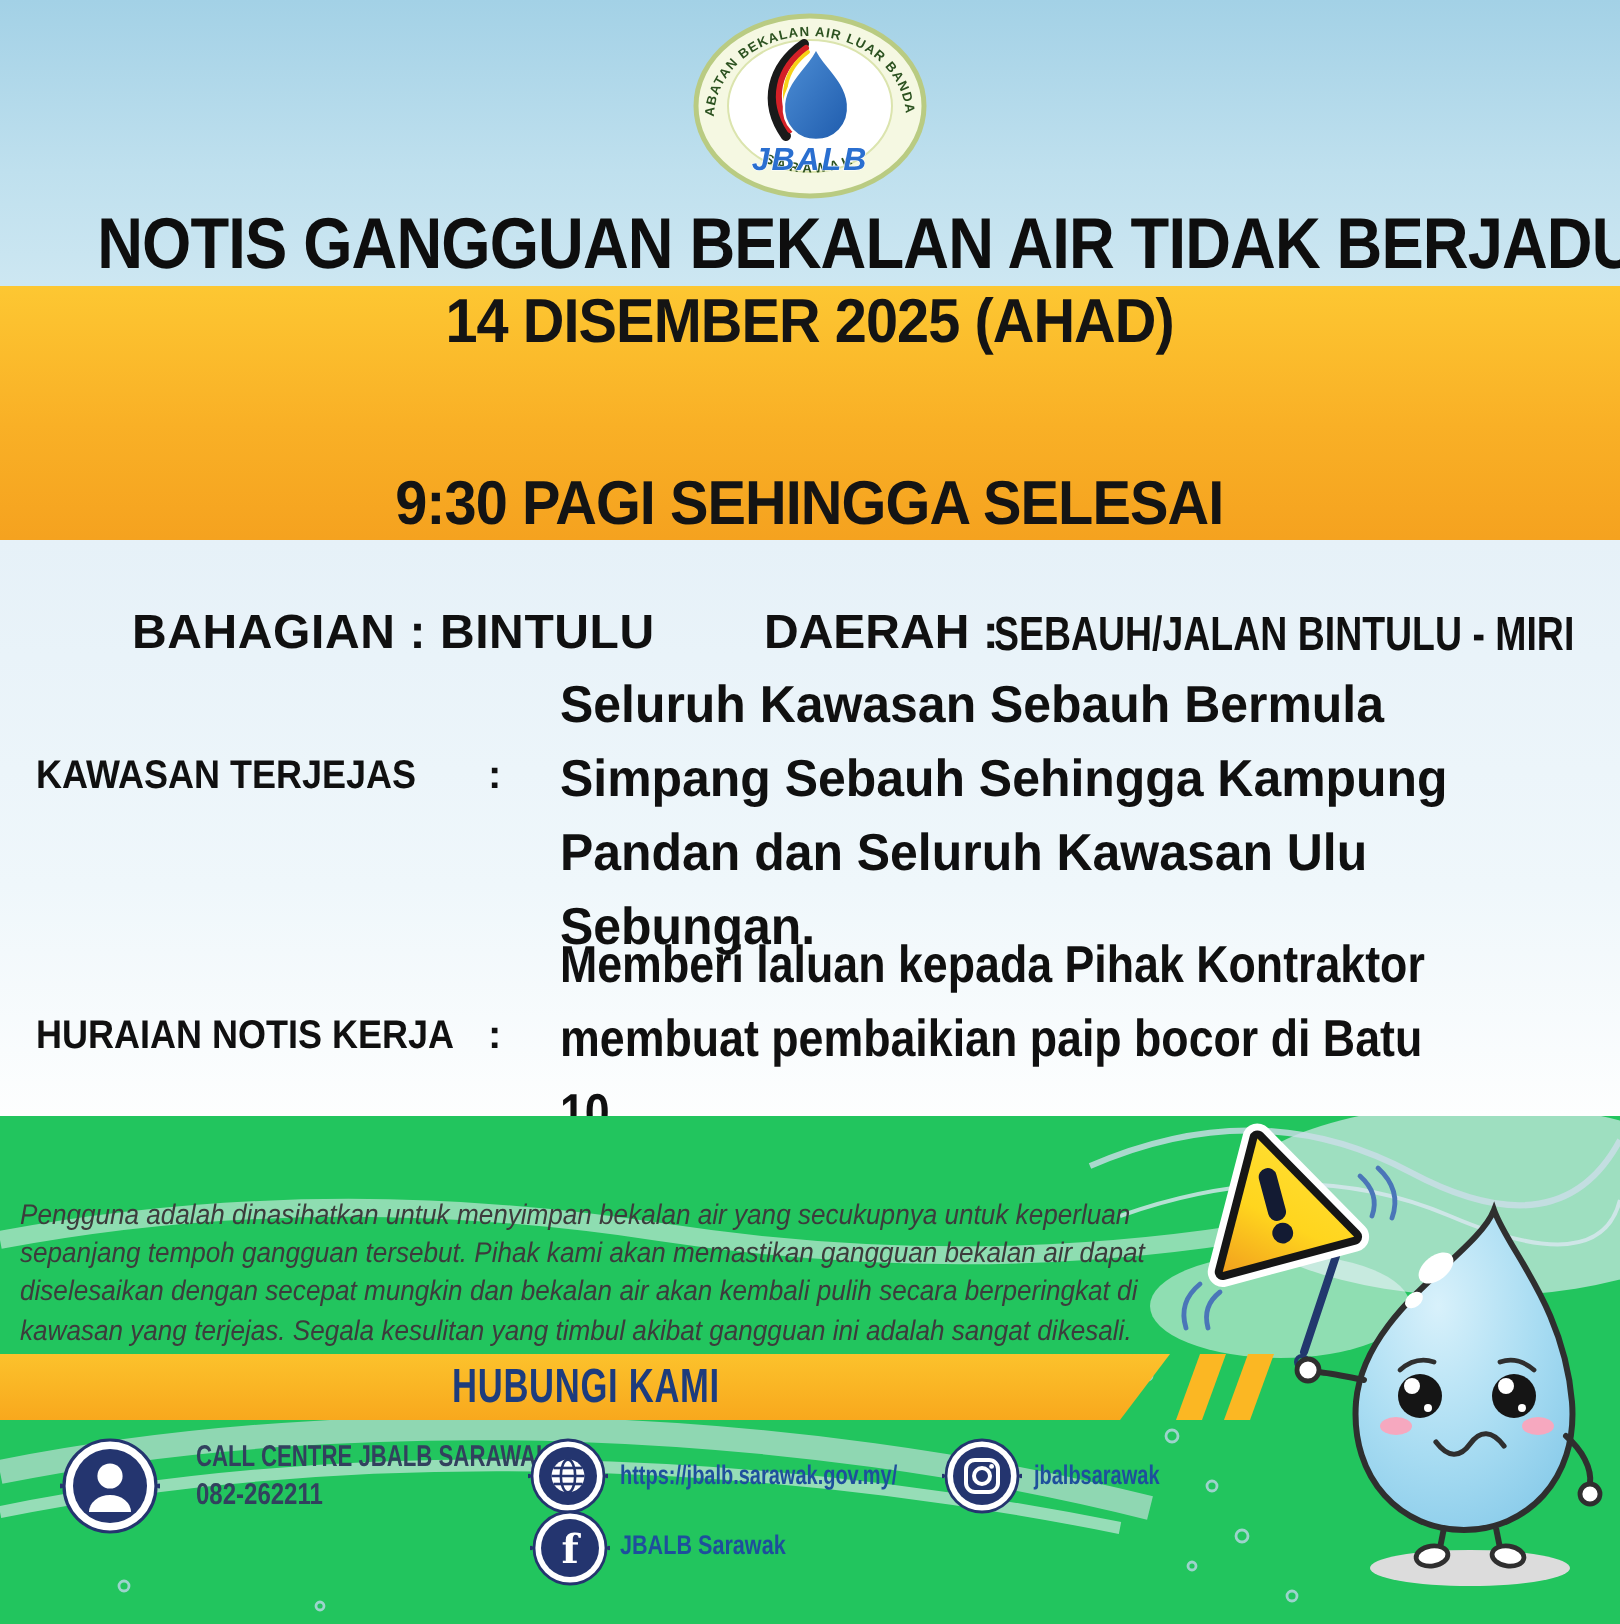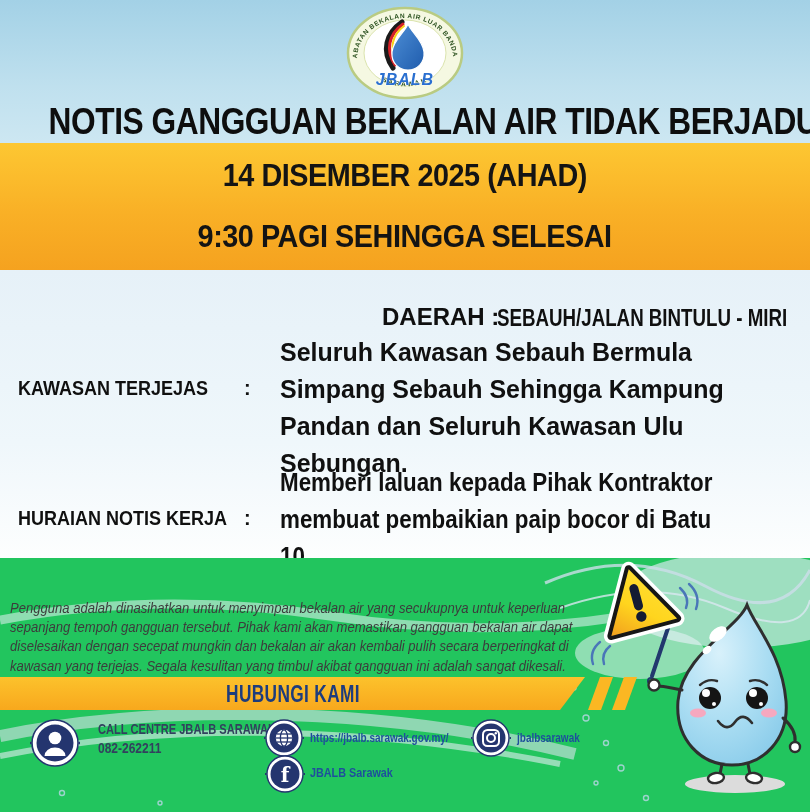--- a/index.html
+++ b/index.html
@@ -8,21 +8,21 @@
   
   .sec-header{position:absolute;left:0;top:0;width:810px;height:143px;
               background:linear-gradient(180deg,#a3d1e6 0%,#bfe0ee 60%,#cde7f2 100%);}
   .logo-wrap{position:absolute;left:344px;top:5px;width:122px;height:96px;}
   .notice-title{position:absolute;left:0;top:101px;width:810px;text-align:center;
                 font-size:36px;font-weight:bold;color:#0e0e0e;white-space:nowrap;
                 transform:scaleX(.88);transform-origin:50% 0;letter-spacing:-.5px;}
   
   .sec-yellow{position:absolute;left:0;top:143px;width:810px;height:127px;
               background:linear-gradient(180deg,#fdc732 0%,#f9b026 55%,#f5a21f 100%);
-              display:flex;flex-direction:column;align-items:center;justify-content:center;gap:25px;}
+              display:flex;flex-direction:column;align-items:center;justify-content:space-between;gap:25px;}
   .sched-line{font-size:31px;font-weight:bold;color:#141414;white-space:nowrap;
               transform:scaleX(.93);letter-spacing:-.5px;}
   
   .sec-body{position:absolute;left:0;top:270px;width:810px;height:288px;
             background:linear-gradient(180deg,#e6f1f8 0%,#eff7fb 60%,#fdfefe 100%);}
   .sec-body .abs{position:absolute;white-space:nowrap;color:#101010;font-weight:bold;}
   .bahagian{left:66px;top:33px;font-size:24px;letter-spacing:.3px;}
   .daerah-label{left:382px;top:33px;font-size:24px;}
   .daerah-value{left:497px;top:34px;font-size:24px;transform:scaleX(.78);transform-origin:0 0;}
   .kv-label{font-size:20px;transform:scaleX(.9);transform-origin:0 0;}
@@ -91,20 +91,21 @@
     </div>
     <div class="notice-title">NOTIS GANGGUAN BEKALAN AIR TIDAK BERJADUAL</div>
   </div>
 
   <div class="sec-yellow">
     <div class="sched-line">14 DISEMBER 2025 (AHAD)</div>
     <div class="sched-line">9:30 PAGI SEHINGGA SELESAI</div>
   </div>
 
   <div class="sec-body">
+    <div class="abs bahagian">BAHAGIAN : BINTULU</div>
     <div class="abs daerah-label">DAERAH :</div>
     <div class="abs daerah-value">SEBAUH/JALAN BINTULU - MIRI</div>
 
     <div class="abs kv-label k-label">KAWASAN TERJEJAS</div>
     <div class="abs kv-colon k-colon">:</div>
     <div class="abs kv-value k-value">Seluruh Kawasan Sebauh Bermula
 Simpang Sebauh Sehingga Kampung
 Pandan dan Seluruh Kawasan Ulu
 Sebungan.</div>
 

